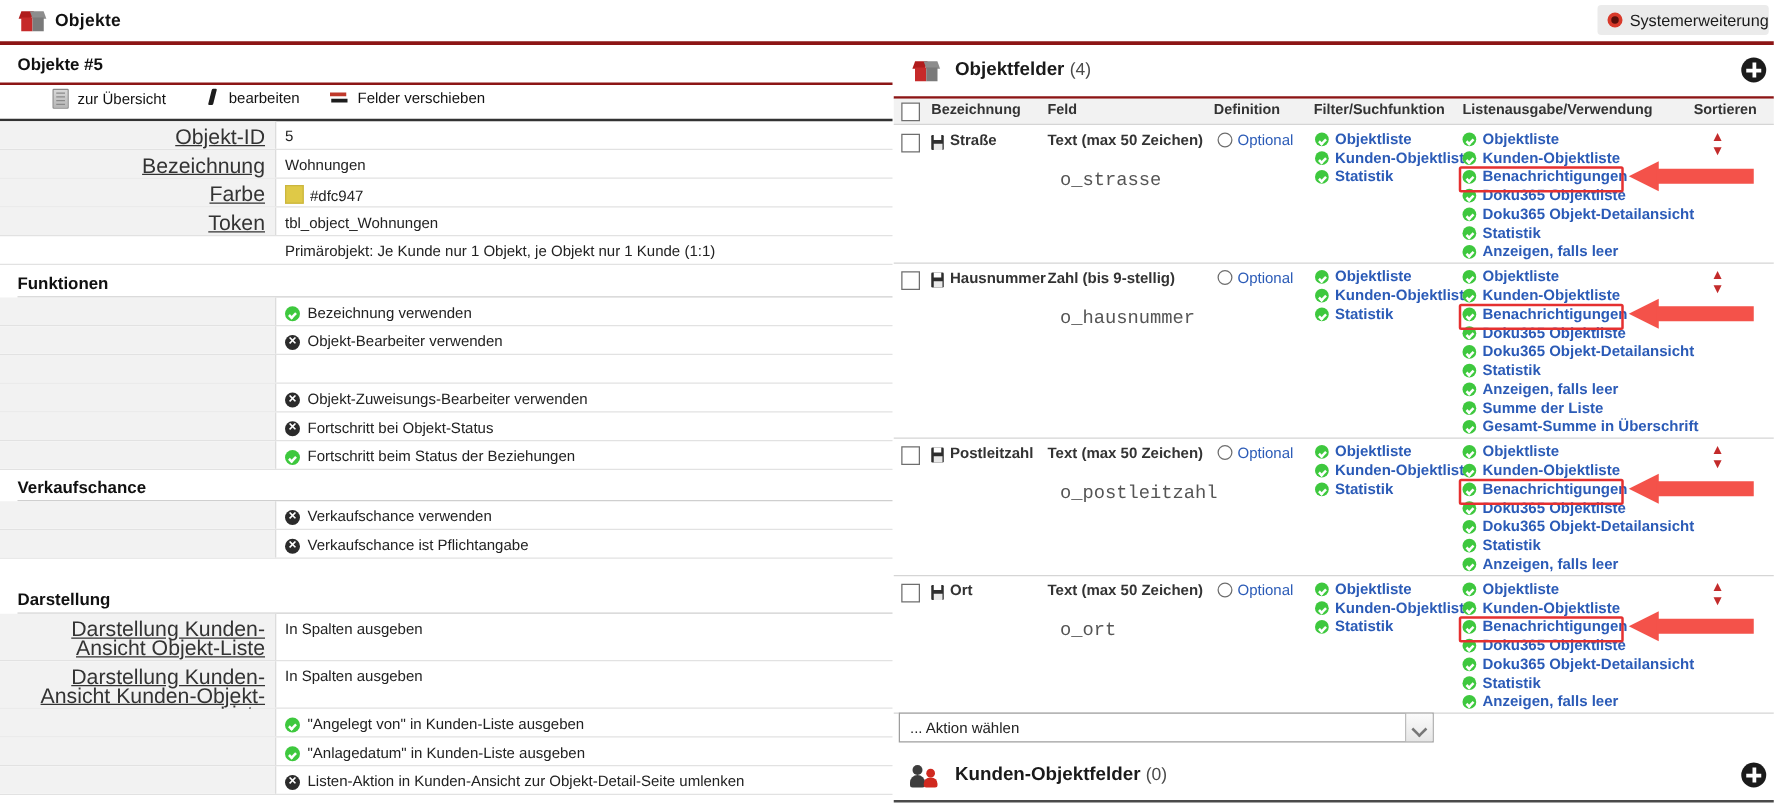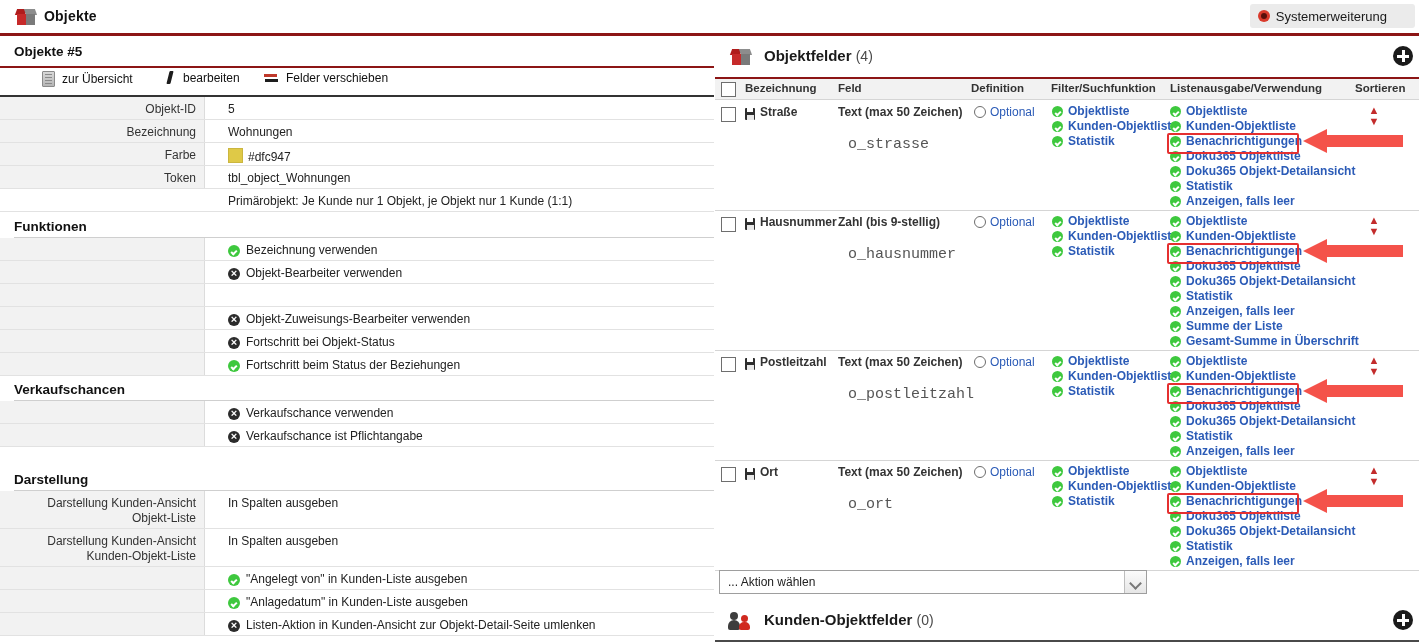--- a/index.html
+++ b/index.html
@@ -17,21 +17,21 @@
   .box-icon{position:relative;display:inline-block;width:20px;height:16px;}
   .box-icon .lid-l{position:absolute;left:0;top:0;width:10px;height:6px;background:#b01c1c;transform:skewX(-20deg);}
   .box-icon .lid-r{position:absolute;left:9px;top:0;width:11px;height:6px;background:#8d8d8d;transform:skewX(20deg);}
   .box-icon .body-l{position:absolute;left:1px;top:5px;width:9px;height:11px;background:#c62a2a;}
   .box-icon .body-r{position:absolute;left:10px;top:5px;width:9px;height:11px;background:#7a7a7a;}
   #topbar-icon{position:absolute;left:16px;top:9px;}
 
   .sys-btn{
     position:absolute;right:4px;top:4px;height:24px;
     background:#ebebeb;border-radius:3px;
-    display:flex;align-items:center;gap:6px;padding:0 28px 0 8px;
+    display:flex;align-items:center;gap:6px;padding:0 0 0 8px;
     font-size:13px;color:#1a1a1a;cursor:pointer;
   }
   .sys-dot{width:12px;height:12px;border-radius:50%;background:#d93a2b;position:relative;flex:0 0 auto;}
   .sys-dot::after{content:"";position:absolute;left:3px;top:3px;width:6px;height:6px;border-radius:50%;background:#5a0f0a;}
 
   .dark-rule{position:absolute;left:0;width:1419px;height:3px;background:#8c1515;}
 
   
   .left{position:absolute;left:0;top:39px;width:714px;height:603px;}
   .panel-title{position:absolute;left:14px;font-size:13.5px;font-weight:bold;color:#111;}
@@ -45,23 +45,23 @@
   .ic-doc::after{content:"";position:absolute;left:2px;top:2px;right:2px;height:1px;background:#8a8a8a;box-shadow:0 3px 0 #8a8a8a,0 6px 0 #8a8a8a,0 9px 0 #8a8a8a;}
   .ic-pen{width:12px;height:14px;position:relative;}
   .ic-pen::before{content:"";position:absolute;left:4px;top:0;width:4px;height:13px;background:#1d1d1d;transform:skewX(-14deg);border-radius:1px;}
   .ic-swap{width:15px;height:14px;position:relative;}
   .ic-swap::before{content:"";position:absolute;left:0;top:3px;width:13px;height:2.5px;background:#c0392b;}
   .ic-swap::after{content:"";position:absolute;left:1px;top:8px;width:13px;height:2.5px;background:#1d1d1d;}
 
   .kv-table{position:absolute;left:0;width:714px;}
   .kv-row{position:relative;width:714px;border-bottom:1px solid #e2e2e2;box-sizing:border-box;}
   .kv-row .k{
-    position:absolute;left:0;top:0;width:205px;height:100%;
+    position:absolute;left:0;top:0;width:221px;height:100%;
     background:#f2f2f2;border-right:1px solid #dcdcdc;box-sizing:border-box;
-    text-align:right;padding:5px 8px 4px 6px;font-size:12px;color:#333;line-height:15px;
+    text-align:right;padding:5px 8px 4px 6px;font-size:17px;color:#333;line-height:15px;text-decoration:underline;
   }
   .kv-row .v{position:absolute;left:222px;top:0;right:0;padding:5px 6px 4px 6px;font-size:12px;color:#222;line-height:15px;}
   .v.bold{font-weight:normal;}
 
   .swatch{display:inline-block;width:13px;height:13px;background:#dfc947;vertical-align:-2px;margin-right:5px;border:1px solid #cbb63f;}
 
   .feat{display:flex;align-items:center;gap:6px;}
   .chk-on,.chk-off{width:12px;height:12px;border-radius:50%;display:inline-block;position:relative;flex:0 0 auto;}
   .chk-on{background:#3ec83e;}
   .chk-on::after{content:"";position:absolute;left:3px;top:5.2px;width:4px;height:2px;border-left:2px solid #fff;border-bottom:2px solid #fff;transform:rotate(-45deg);}
@@ -228,21 +228,21 @@
         <div class="k"></div>
         <div class="v">
             <span class="feat">
               <span class="chk-on"></span>
               <span>Fortschritt beim Status der Beziehungen</span>
             </span>
           </div>
       </div>
     </div>
 
-    <div class="panel-title" style="top:343px;left:14px;">Verkaufschancen</div>
+    <div class="panel-title" style="top:343px;left:14px;">Verkaufschance</div>
     <div class="thin-rule" style="left:14px;top:361px;width:700px;"></div>
     <div class="kv-table" style="top:362px;">
       <div class="kv-row" style="height:23px;padding-left:40px;">
         <div class="k"></div>
         <div class="v">
             <span class="feat">
               <span class="chk-off"></span>
               <span>Verkaufschance verwenden</span>
             </span>
           </div>

